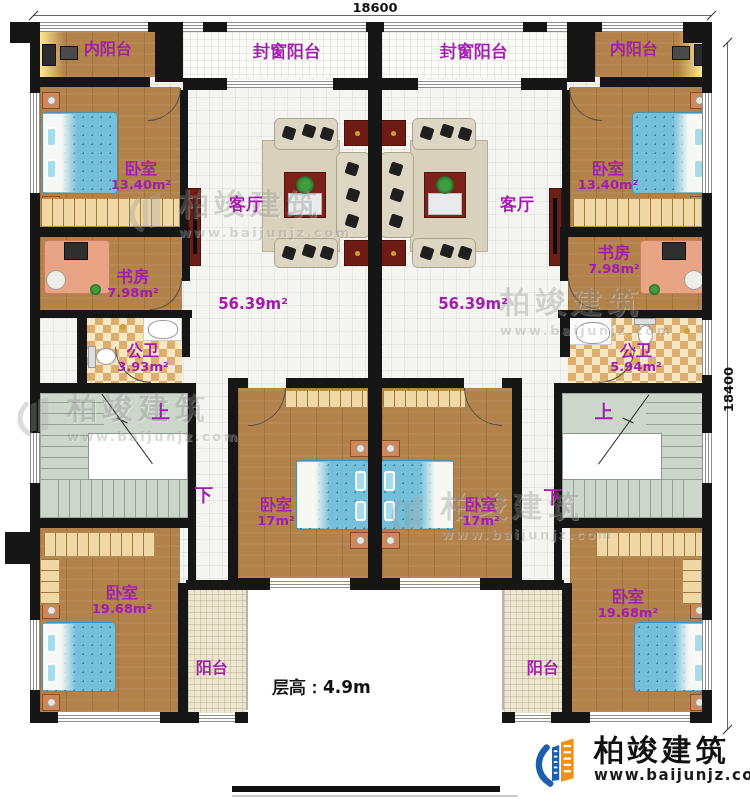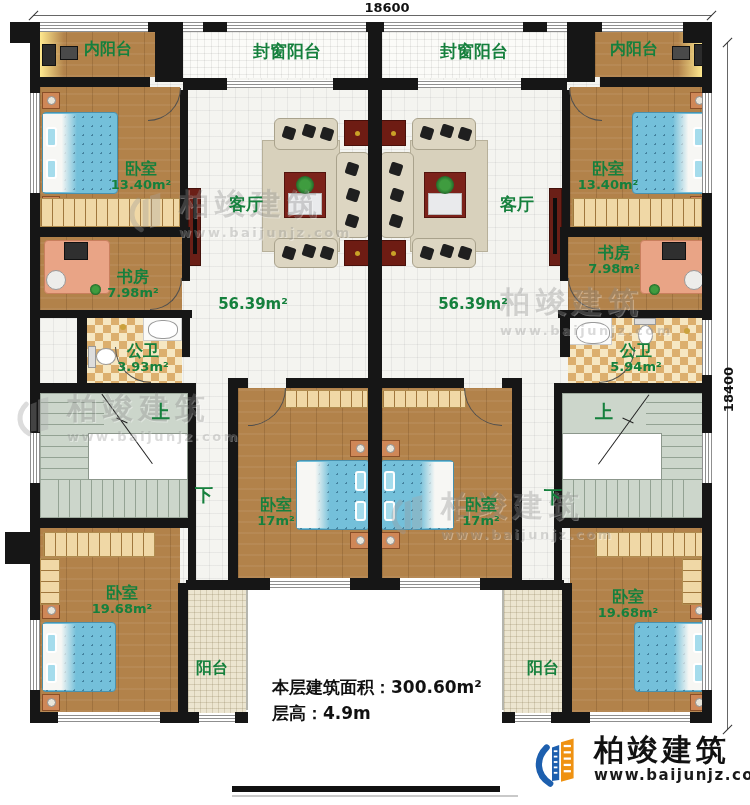--- a/index.html
+++ b/index.html
@@ -66,21 +66,21 @@
   .wc-bowl{background:#fff;border:1px solid #999;border-radius:50%;}
   .sink{background:#fff;border:1px solid #999;border-radius:45%;}
   .golddot{background:#caa23c;border-radius:50%;}
   .railing{background:#b5b5ae;}
   .glowL{background:linear-gradient(to right,#ffe98f,rgba(255,233,143,0));}
   .glowR{background:linear-gradient(to left,#ffe98f,rgba(255,233,143,0));}
   .darkitem{background:#2c2c2c;border:1px solid #111;}
   .sline{position:absolute;border-top:1.6px solid #222;transform-origin:0 0;}
   .brk{position:absolute;width:12px;border-top:1.5px solid #222;transform:rotate(25deg);}
   
-  .tag{position:absolute;font-weight:bold;color:#15803d;text-align:center;line-height:1.1;}
+  .tag{position:absolute;font-weight:bold;color:#a21caf;text-align:center;line-height:1.1;}
   .rname{display:block;font-size:16px;}
   .rarea{display:block;font-size:13px;}
   .dim{position:absolute;font-weight:bold;color:#111;font-size:13px;text-align:center;background:#fff;}
   .dimline{background:#666;}
   .tick{position:absolute;width:13px;height:1px;background:#333;transform:rotate(-45deg);}
   
   .wm{position:absolute;display:flex;align-items:center;gap:7px;opacity:.34;pointer-events:none;}
   .wm-brand{font-size:30px;font-weight:bold;color:#8c8c8c;letter-spacing:6px;white-space:nowrap;text-shadow:1px 1px 0 #fff;}
   .wm-url{font-size:13px;font-weight:bold;color:#949494;letter-spacing:2.5px;white-space:nowrap;text-shadow:1px 1px 0 #fff;}
   
@@ -480,28 +480,27 @@
   <div class="tag" style="left:182px;top:659px;width:60px;font-size:16px"><span>阳台</span></div>
   <div class="tag" style="left:513px;top:659px;width:60px;font-size:16px"><span>阳台</span></div>
   <div class="tag" style="left:146px;top:402px;width:30px;font-size:18px"><span>上</span></div>
   <div class="tag" style="left:589px;top:402px;width:30px;font-size:18px"><span>上</span></div>
   <div class="tag" style="left:189px;top:485px;width:30px;font-size:18px"><span>下</span></div>
   <div class="tag" style="left:538px;top:487px;width:30px;font-size:18px"><span>下</span></div>
 
   <div class="abs dimline" style="left:33px;top:15px;width:679px;height:1px"></div>
   <i class="tick" style="left:27px;top:15px"></i>
   <i class="tick" style="left:705px;top:15px"></i>
-  <div class="dim" style="left:352px;top:0;width:70px">18600</div>
+  <div class="dim" style="left:340px;top:0;width:70px">18600</div>
   <div class="abs dimline" style="left:727px;top:42px;width:1px;height:688px"></div>
   <i class="tick" style="left:721px;top:42px"></i>
   <i class="tick" style="left:721px;top:729px"></i>
   <div class="dim" style="left:699px;top:382px;width:58px;background:transparent;transform:rotate(-90deg)">18400</div>
 
   <div class="stats">
-    <div>本层建筑面积：300.60m²</div>
     <div>层高：4.9m</div>
   </div>
   <div class="abs" style="left:232px;top:786px;width:268px;height:6px;background:#111"></div>
   <div class="abs" style="left:232px;top:795px;width:286px;height:2px;background:#c9c9c9"></div>
   <div class="logo">
     <svg width="54" height="58" viewBox="0 0 60 64">
       <path d="M14 16 C2 28 2 46 18 56" fill="none" stroke="#1d5fae" stroke-width="7" stroke-linecap="round"></path>
       <polygon points="20,16 28,13 28,52 20,53" fill="#1d5fae"></polygon>
       <polygon points="30,10 44,6 44,50 30,54" fill="#ef9212"></polygon>
       <g fill="#fff">

